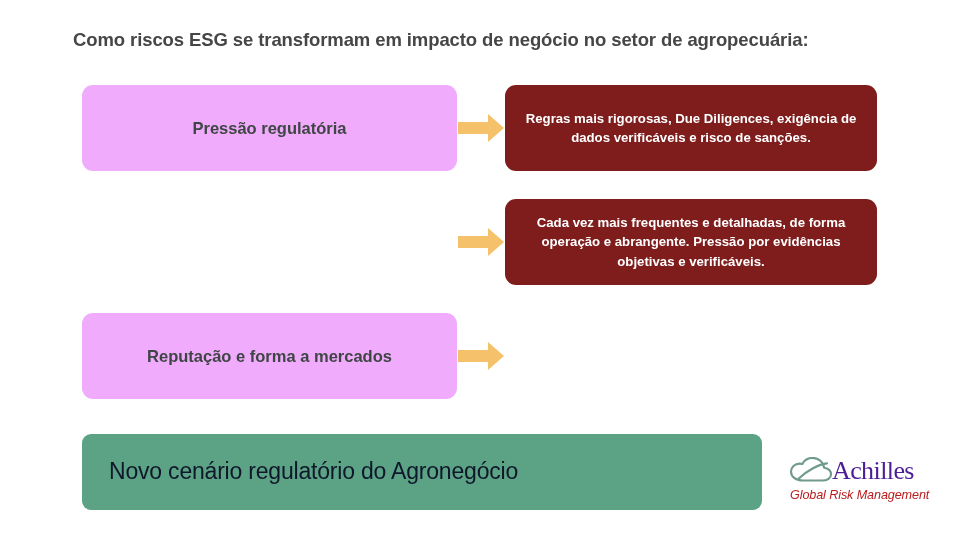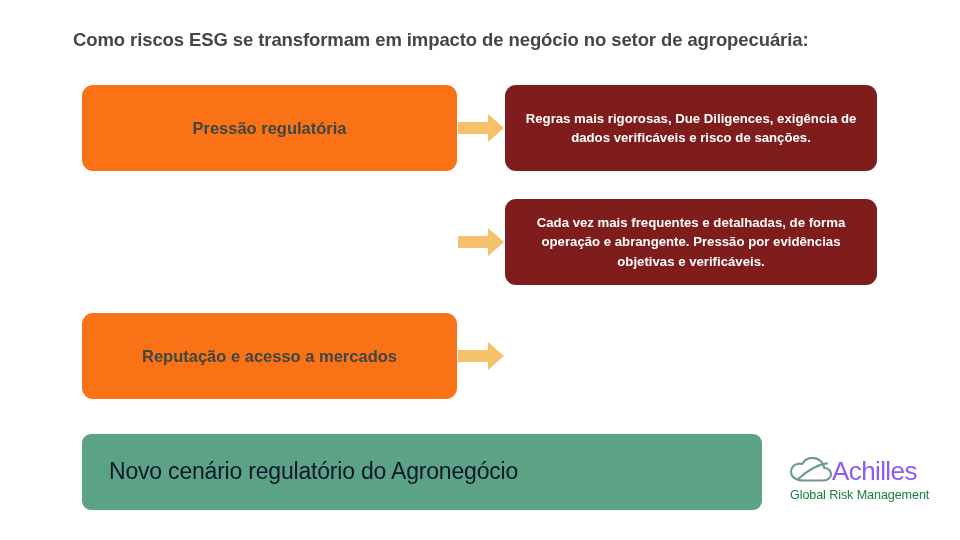--- a/index.html
+++ b/index.html
@@ -44,21 +44,21 @@
   .row-1 { top: 85px; }
   .row-2 { top: 199px; }
   .row-3 { top: 313px; }
 
   .cause-box {
     position: absolute;
     left: 82px;
     top: 0;
     width: 375px;
     height: 86px;
-    background: #f97316;
+    background: #f0abfc;
     border-radius: 11px;
     display: flex;
     align-items: center;
     justify-content: center;
     box-sizing: border-box;
     padding: 0 14px;
   }
   .cause-text {
     font-size: 16.5px;
     font-weight: bold;
@@ -135,32 +135,34 @@
   }
   .logo-mark {
     width: 44px;
     height: 27px;
     flex: 0 0 auto;
     margin-right: 1px;
   }
   .logo-mark svg { display: block; }
   .logo-word {
     font-size: 26px;
-    color: #8b5cf6;
+    color: #4c1d95;
     letter-spacing: -0.6px;
     line-height: 1;
     margin-left: -2px;
+    font-family: Liberation Serif, serif;
   }
   .logo-sub {
     font-size: 12.6px;
-    color: #15803d;
+    color: #b91c1c;
     letter-spacing: -0.1px;
     margin-top: 2px;
     margin-left: 1px;
     white-space: nowrap;
+    font-style: italic;
   }
 </style>
 </head>
 <body>
 
 <div class="slide">
 
   <div class="slide-title">Como riscos ESG se transformam em impacto de negócio no setor de agropecuária:</div>
 
   <div class="row row-1">
@@ -183,21 +185,21 @@
         <path d="M0 8 H30 V0 L46 14 L30 28 V20 H0 Z" fill="#f5c16a"></path>
       </svg>
     </div>
     <div class="effect-box">
       <span class="effect-text">Cada vez mais frequentes e detalhadas, de forma operação e abrangente. Pressão por evidências objetivas e verificáveis.</span>
     </div>
   </div>
 
   <div class="row row-3">
     <div class="cause-box">
-      <span class="cause-text">Reputação e acesso a mercados</span>
+      <span class="cause-text">Reputação e forma a mercados</span>
     </div>
     <div class="arrow">
       <svg width="46" height="28" viewBox="0 0 46 28" xmlns="http://www.w3.org/2000/svg">
         <path d="M0 8 H30 V0 L46 14 L30 28 V20 H0 Z" fill="#f5c16a"></path>
       </svg>
     </div>
   </div>
 
   <div class="banner">
     <span class="banner-text">Novo cenário regulatório do Agronegócio</span>

